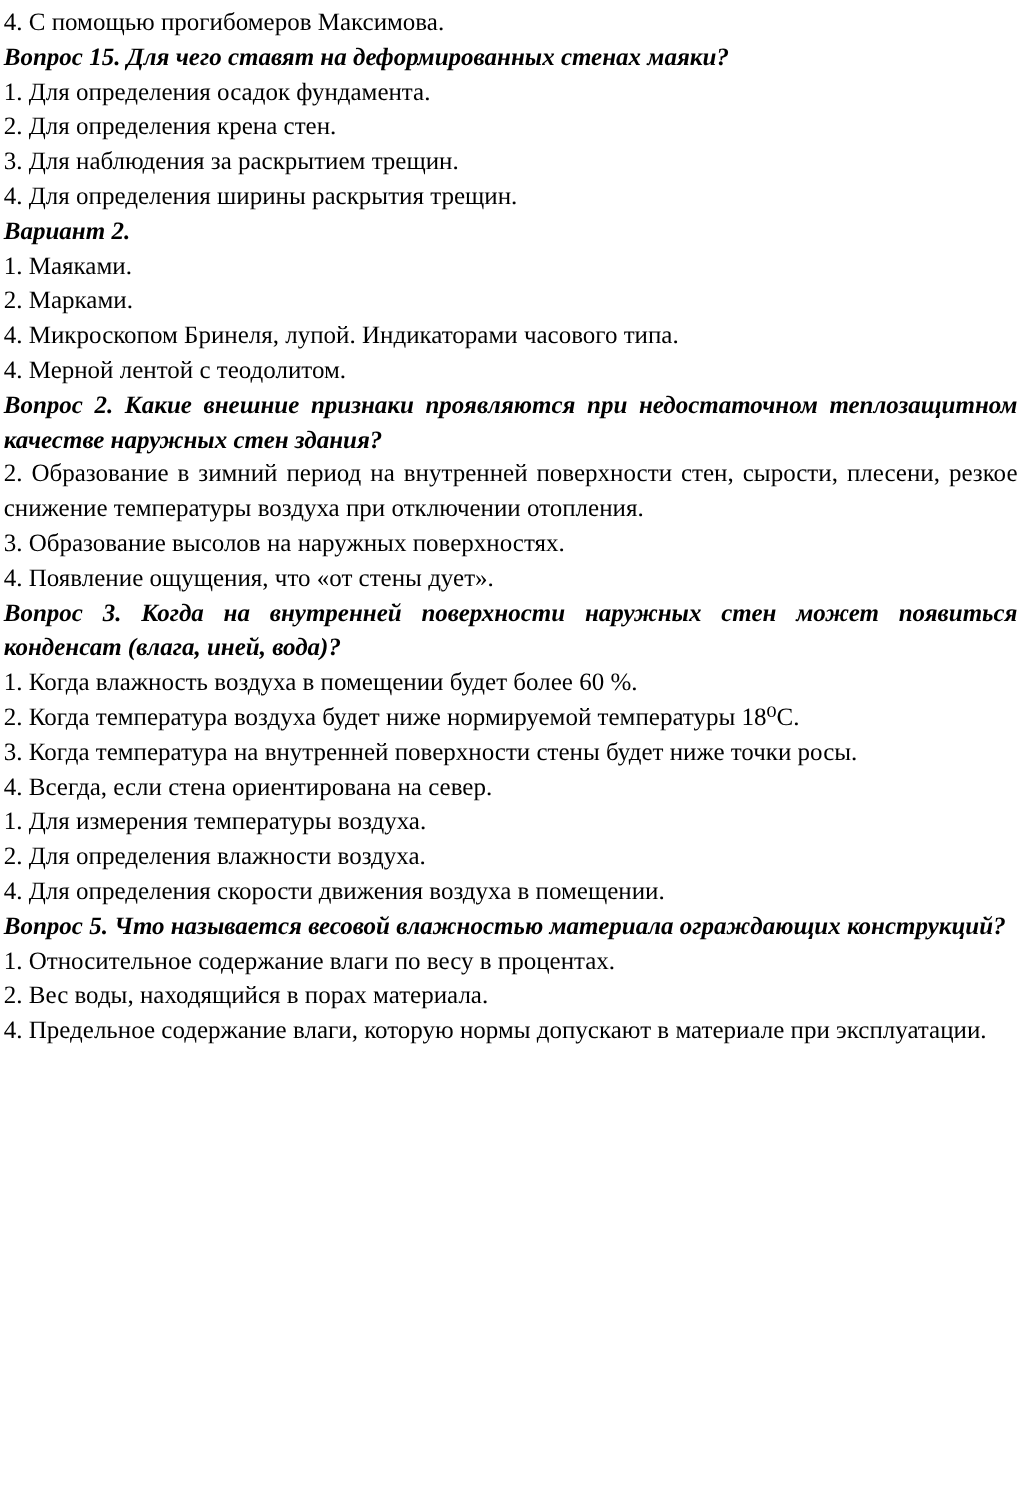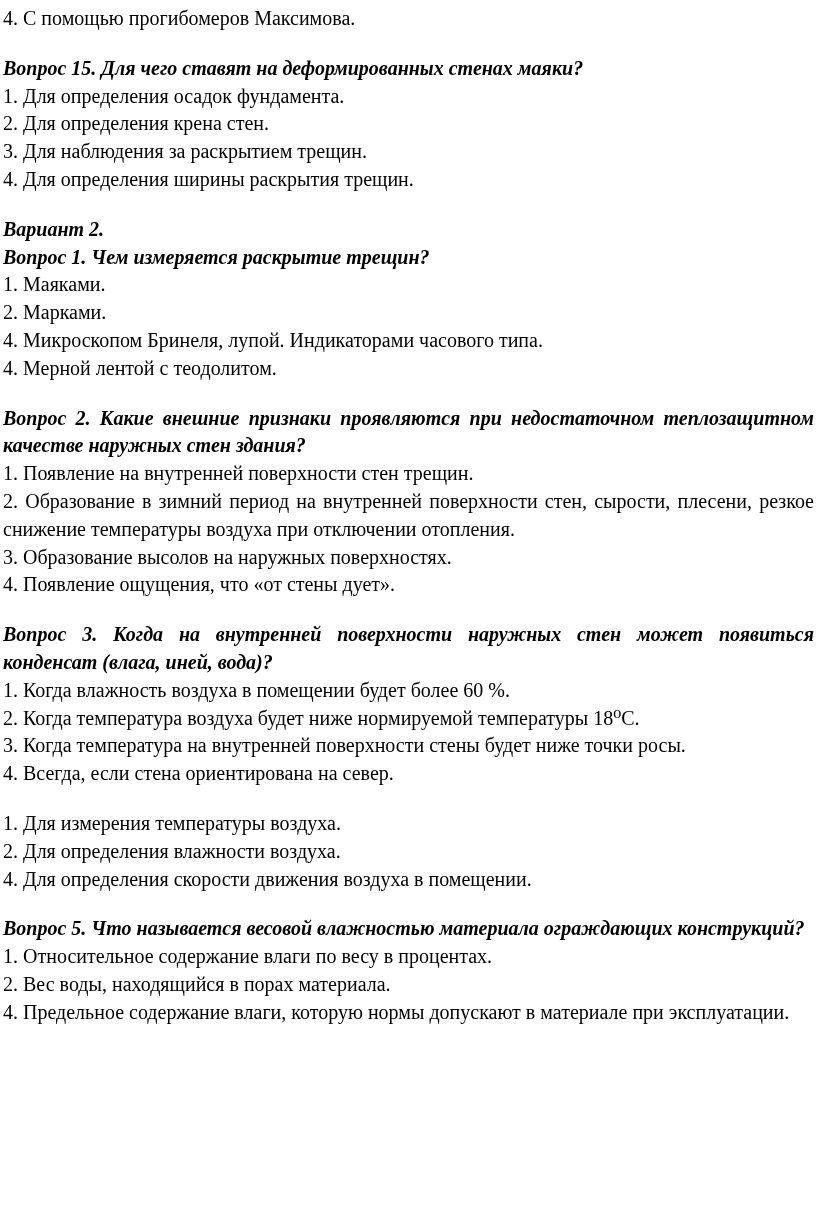--- a/index.html
+++ b/index.html
@@ -22,21 +22,20 @@
     padding: 5px 2px 0 3px;
     background: #ffffff;
   }
   p {
     margin: 0;
     line-height: 27.8px;
     text-align: justify;
     hyphens: none;
   }
   .question-block {
-    margin-top: 22px;
   }
   .q-title, .variant-heading {
     font-weight: bold;
     font-style: italic;
   }
 </style>
 </head>
 <body>
 
 <div class="page">
@@ -46,30 +45,28 @@
   <div class="question-block">
     <p class="q-title">Вопрос 15. Для чего ставят на деформированных стенах маяки?</p>
     <p class="opt">1. Для определения осадок фундамента.</p>
     <p class="opt">2. Для определения крена стен.</p>
     <p class="opt">3. Для наблюдения за раскрытием трещин.</p>
     <p class="opt">4. Для определения ширины раскрытия трещин.</p>
   </div>
 
   <div class="question-block">
     <p class="variant-heading">Вариант 2.</p>
-    <p class="q-title">Вопрос 1. Чем измеряется раскрытие трещин?</p>
     <p class="opt">1. Маяками.</p>
     <p class="opt">2. Марками.</p>
     <p class="opt">4. Микроскопом Бринеля, лупой. Индикаторами часового типа.</p>
     <p class="opt">4. Мерной лентой с теодолитом.</p>
   </div>
 
   <div class="question-block">
     <p class="q-title">Вопрос 2. Какие внешние признаки проявляются при недостаточном теплозащитном качестве наружных стен здания?</p>
-    <p class="opt">1. Появление на внутренней поверхности стен трещин.</p>
     <p class="opt">2. Образование в зимний период на внутренней поверхности стен, сырости, плесени, резкое снижение температуры воздуха при отключении отопления.</p>
     <p class="opt">3. Образование высолов на наружных поверхностях.</p>
     <p class="opt">4. Появление ощущения, что «от стены дует».</p>
   </div>
 
   <div class="question-block">
     <p class="q-title">Вопрос 3. Когда на внутренней поверхности наружных стен может появиться конденсат (влага, иней, вода)?</p>
     <p class="opt">1. Когда влажность воздуха в помещении будет более 60 %.</p>
     <p class="opt">2. Когда температура воздуха будет ниже нормируемой температуры 18⁰С.</p>
     <p class="opt">3. Когда температура на внутренней поверхности стены будет ниже точки росы.</p>

